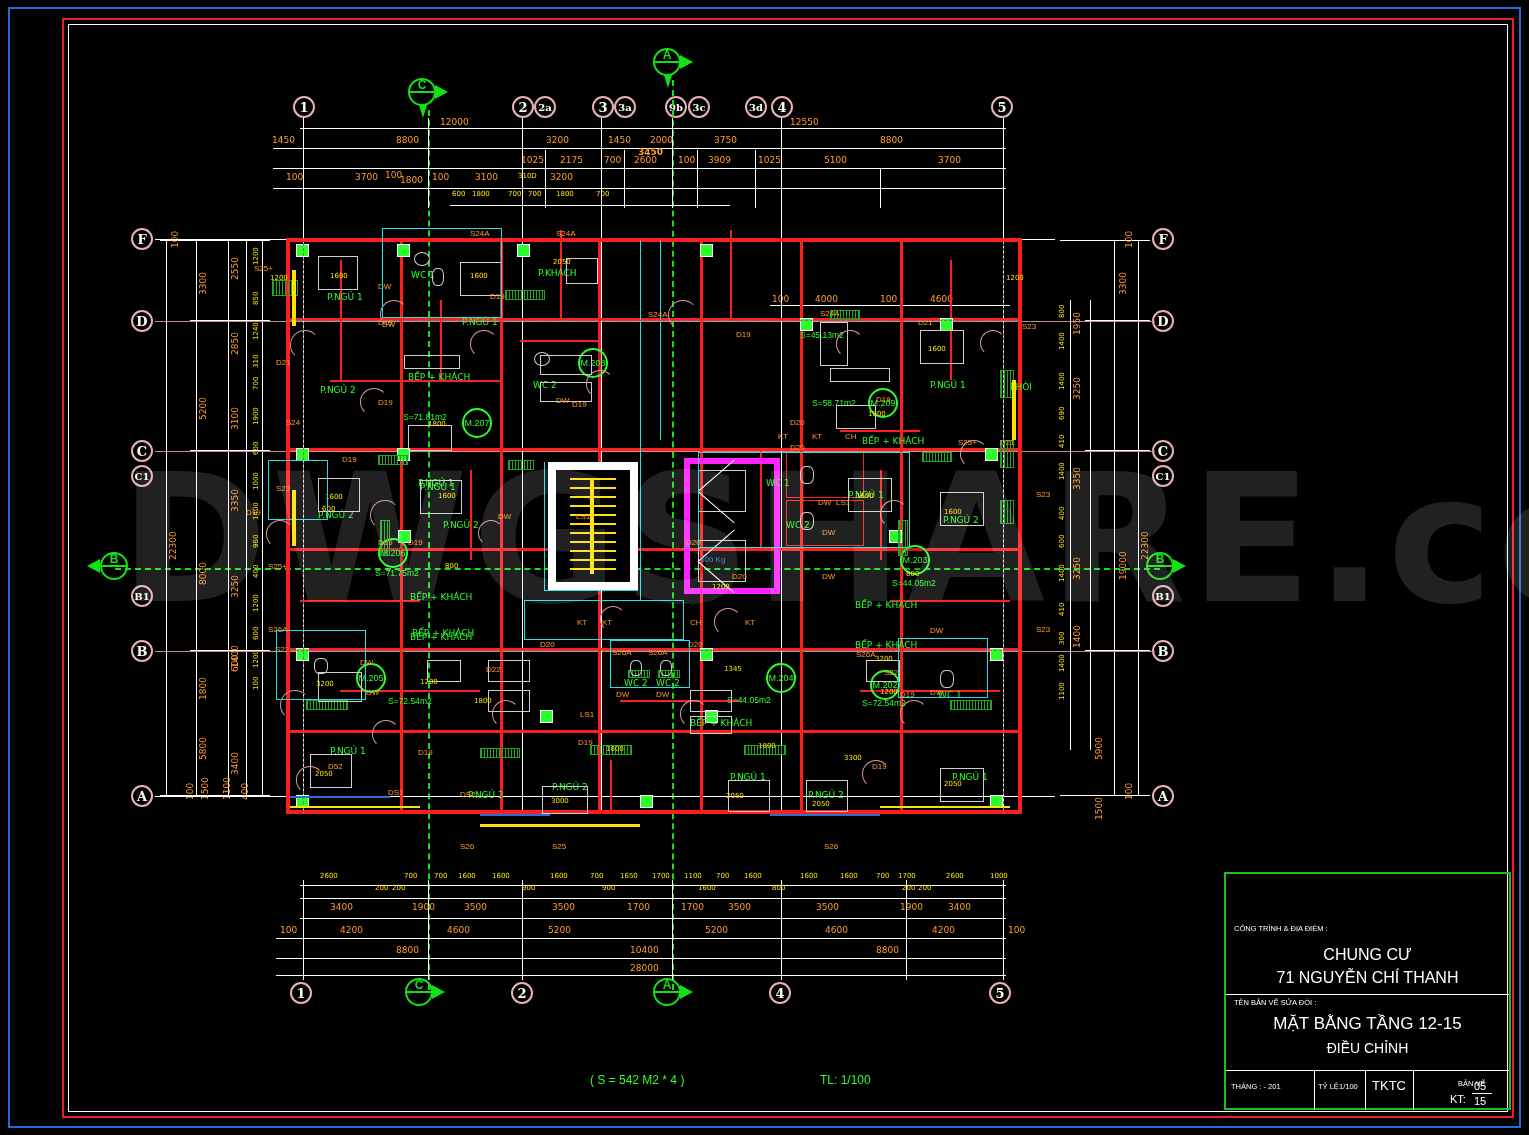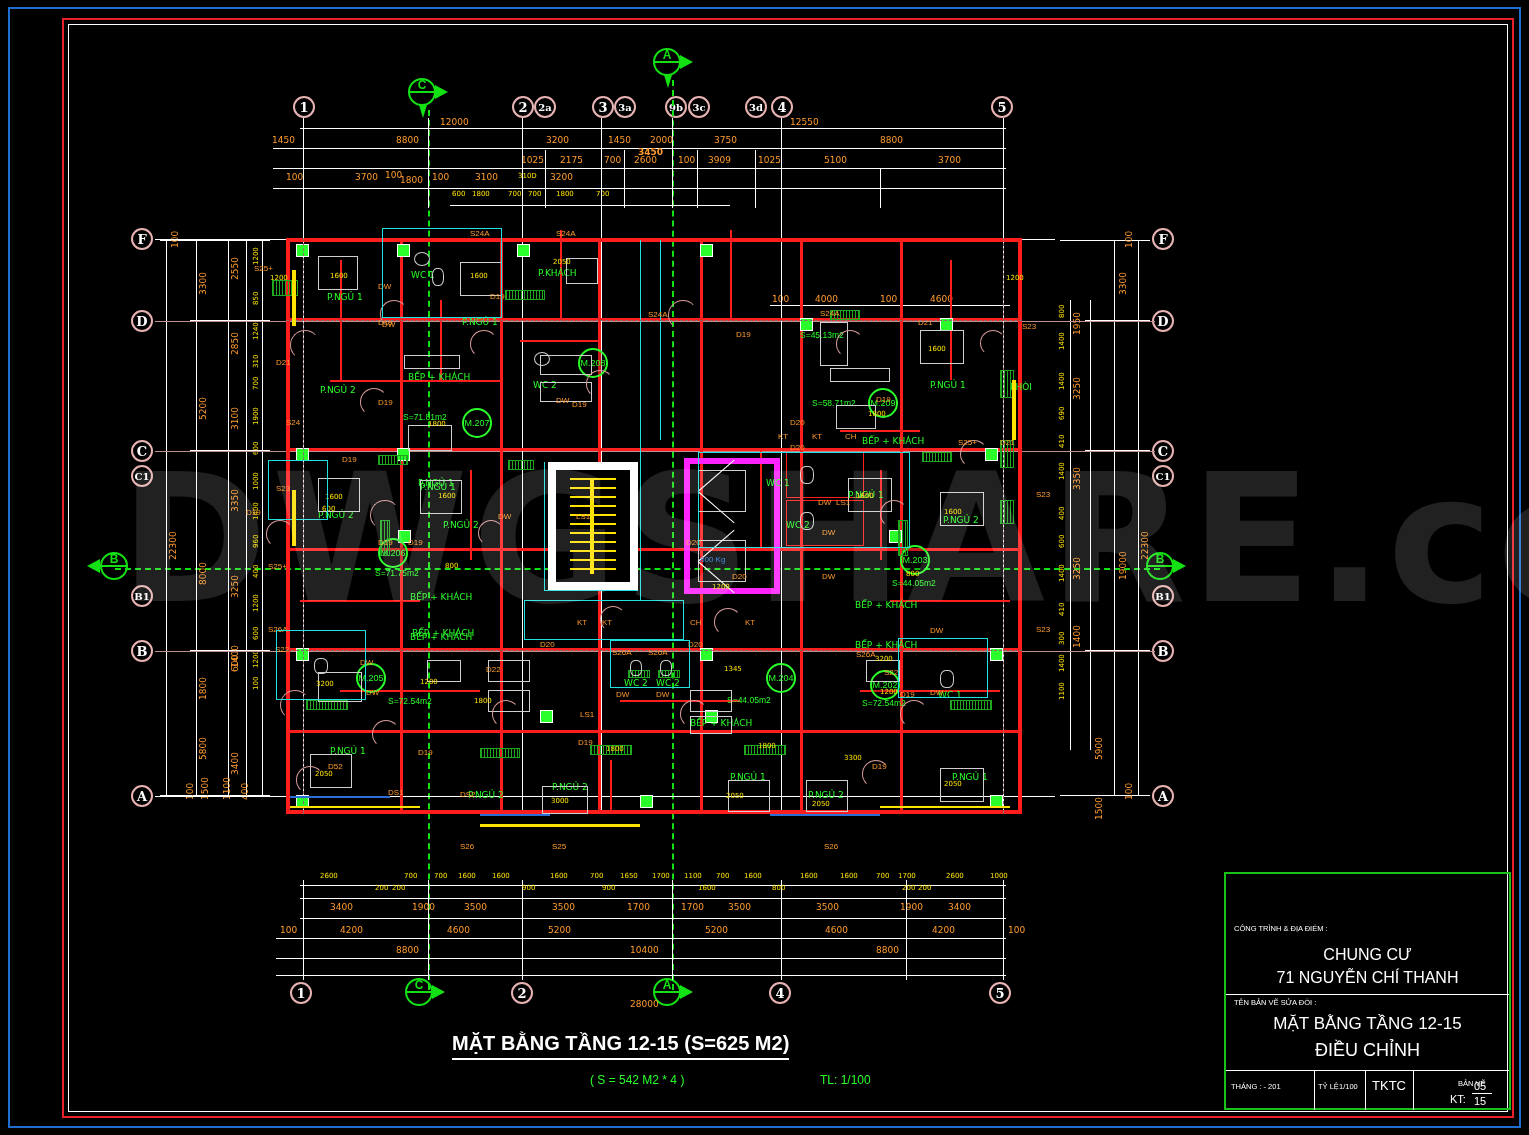--- a/index.html
+++ b/index.html
@@ -321,21 +321,21 @@
   <div class="dim" data-name="dim-b-4600-l" style="left:447px;top:925px;">4600</div>
   <div class="dim" data-name="dim-b-5200-l" style="left:548px;top:925px;">5200</div>
   <div class="dim" data-name="dim-b-5200-r" style="left:705px;top:925px;">5200</div>
   <div class="dim" data-name="dim-b-4600-r" style="left:825px;top:925px;">4600</div>
   <div class="dim" data-name="dim-b-4200-r" style="left:932px;top:925px;">4200</div>
   <div class="dim" data-name="dim-b-100-r" style="left:1008px;top:925px;">100</div>
 
   <div class="dim" data-name="dim-b-8800-l" style="left:396px;top:945px;">8800</div>
   <div class="dim" data-name="dim-b-10400" style="left:630px;top:945px;">10400</div>
   <div class="dim" data-name="dim-b-8800-r" style="left:876px;top:945px;">8800</div>
-  <div class="dim" data-name="dim-b-28000" style="left:630px;top:963px;margin-top:36px;">28000</div>
+  <div class="dim" data-name="dim-b-28000" style="left:630px;top:963px;">28000</div>
 
   <div class="dim y" data-name="dim-b-sm-1" style="left:320px;top:872px;">2600</div>
   <div class="dim y" data-name="dim-b-sm-2" style="left:404px;top:872px;">700</div>
   <div class="dim y" data-name="dim-b-sm-3" style="left:434px;top:872px;">700</div>
   <div class="dim y" data-name="dim-b-sm-4" style="left:458px;top:872px;">1600</div>
   <div class="dim y" data-name="dim-b-sm-5" style="left:492px;top:872px;">1600</div>
   <div class="dim y" data-name="dim-b-sm-6" style="left:550px;top:872px;">1600</div>
   <div class="dim y" data-name="dim-b-sm-7" style="left:590px;top:872px;">700</div>
   <div class="dim y" data-name="dim-b-sm-8" style="left:620px;top:872px;">1650</div>
   <div class="dim y" data-name="dim-b-sm-9" style="left:652px;top:872px;">1700</div>
@@ -827,38 +827,37 @@
   <div class="blu" data-name="accent-line-blue" style="left:290px;top:796px;width:100px;height:2px;"></div>
   <div class="yel" data-name="accent-line-yellow" style="left:290px;top:806px;width:130px;height:2px;"></div>
   <div class="yel" data-name="accent-line-yellow" style="left:480px;top:824px;width:160px;height:3px;"></div>
   <div class="blu" data-name="accent-line-blue" style="left:480px;top:814px;width:70px;height:2px;"></div>
   <div class="blu" data-name="accent-line-blue" style="left:770px;top:814px;width:110px;height:2px;"></div>
   <div class="yel" data-name="accent-line-yellow" style="left:880px;top:806px;width:130px;height:2px;"></div>
   <div class="yel" data-name="accent-line-yellow" style="left:292px;top:270px;width:4px;height:56px;"></div>
   <div class="yel" data-name="accent-line-yellow" style="left:292px;top:490px;width:4px;height:56px;"></div>
   <div class="yel" data-name="accent-line-yellow" style="left:1012px;top:380px;width:4px;height:60px;"></div>
 
-  <div id="ftitle" data-name="drawing-title">MẶT BẰNG TẦNG 12-15 (S=625 M2)</div>
   <div id="fsub" data-name="drawing-subtitle">( S = 542 M2 * 4 )</div>
   <div id="fscale" data-name="drawing-scale">TL: 1/100</div>
 
   <div id="tb" data-name="title-block">
     <div class="sep" data-name="title-block-divider" style="top:120px;"></div>
     <div class="sep" data-name="title-block-divider" style="top:196px;"></div>
     <div class="vs" data-name="title-block-divider" style="left:88px;top:196px;height:40px;"></div>
     <div class="vs" data-name="title-block-divider" style="left:139px;top:196px;height:40px;"></div>
     <div class="vs" data-name="title-block-divider" style="left:187px;top:196px;height:40px;"></div>
 
     <div class="tbs" data-name="project-caption" style="left:8px;top:50px;">CÔNG TRÌNH &amp; ĐỊA ĐIỂM :</div>
     <div class="tbb" data-name="project-name-line1" style="left:0;top:72px;width:100%;font-size:16px;">CHUNG CƯ</div>
     <div class="tbb" data-name="project-name-line2" style="left:0;top:95px;width:100%;font-size:16px;">71 NGUYỄN CHÍ THANH</div>
 
     <div class="tbs" data-name="drawing-caption" style="left:8px;top:124px;">TÊN BẢN VẼ SỬA ĐỔI :</div>
     <div class="tbb" data-name="drawing-name-line1" style="left:0;top:140px;width:100%;font-size:17px;">MẶT BẰNG TẦNG 12-15</div>
-    <div class="tbb" data-name="drawing-name-line2" style="left:0;top:166px;width:100%;font-size:18px;">ĐIỀU CHỈNH</div>
+    <div class="tbb" data-name="drawing-name-line2" style="left:0;top:166px;width:100%;font-size:14px;">ĐIỀU CHỈNH</div>
 
     <div class="tbs" data-name="month-field" style="left:5px;top:208px;">THÁNG :  - 201</div>
     <div class="tbs" data-name="scale-label" style="left:92px;top:208px;">TỶ LỆ</div>
     <div class="tbs" data-name="scale-value" style="left:113px;top:208px;">1/100</div>
     <div class="tbb" data-name="stage-field" style="left:139px;top:204px;width:48px;font-size:13px;">TKTC</div>
     <div class="tbs" data-name="sheet-label" style="left:192px;top:205px;margin-left:40px;">BẢN VẼ</div>
     <div class="tbs" data-name="sheet-prefix" style="left:224px;top:219px;font-size:11px;">KT:</div>
     <div class="tbs" data-name="sheet-number" style="left:248px;top:206px;font-size:11px;">05</div>
     <div data-name="sheet-fraction-bar" style="position:absolute;left:246px;top:219px;width:20px;height:1px;background:#fff;"></div>
     <div class="tbs" data-name="sheet-denominator" style="left:248px;top:221px;font-size:11px;">15</div>

